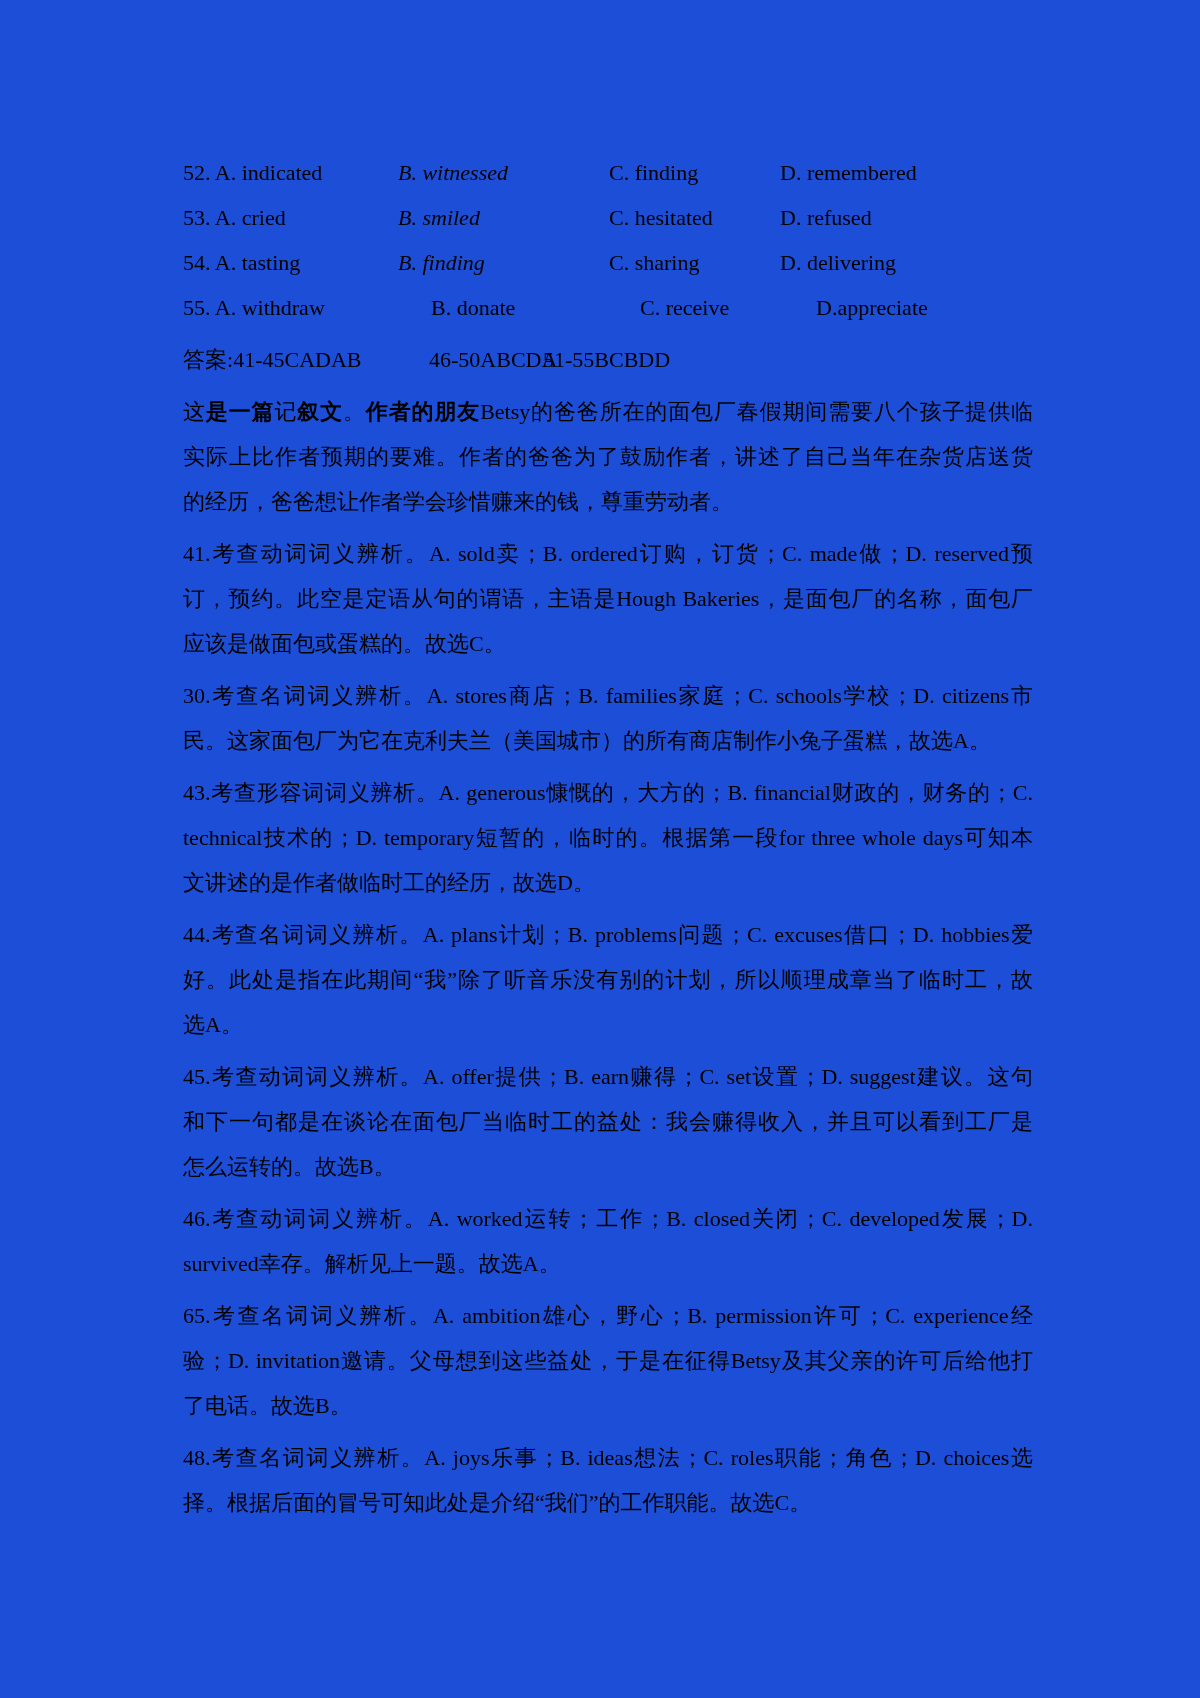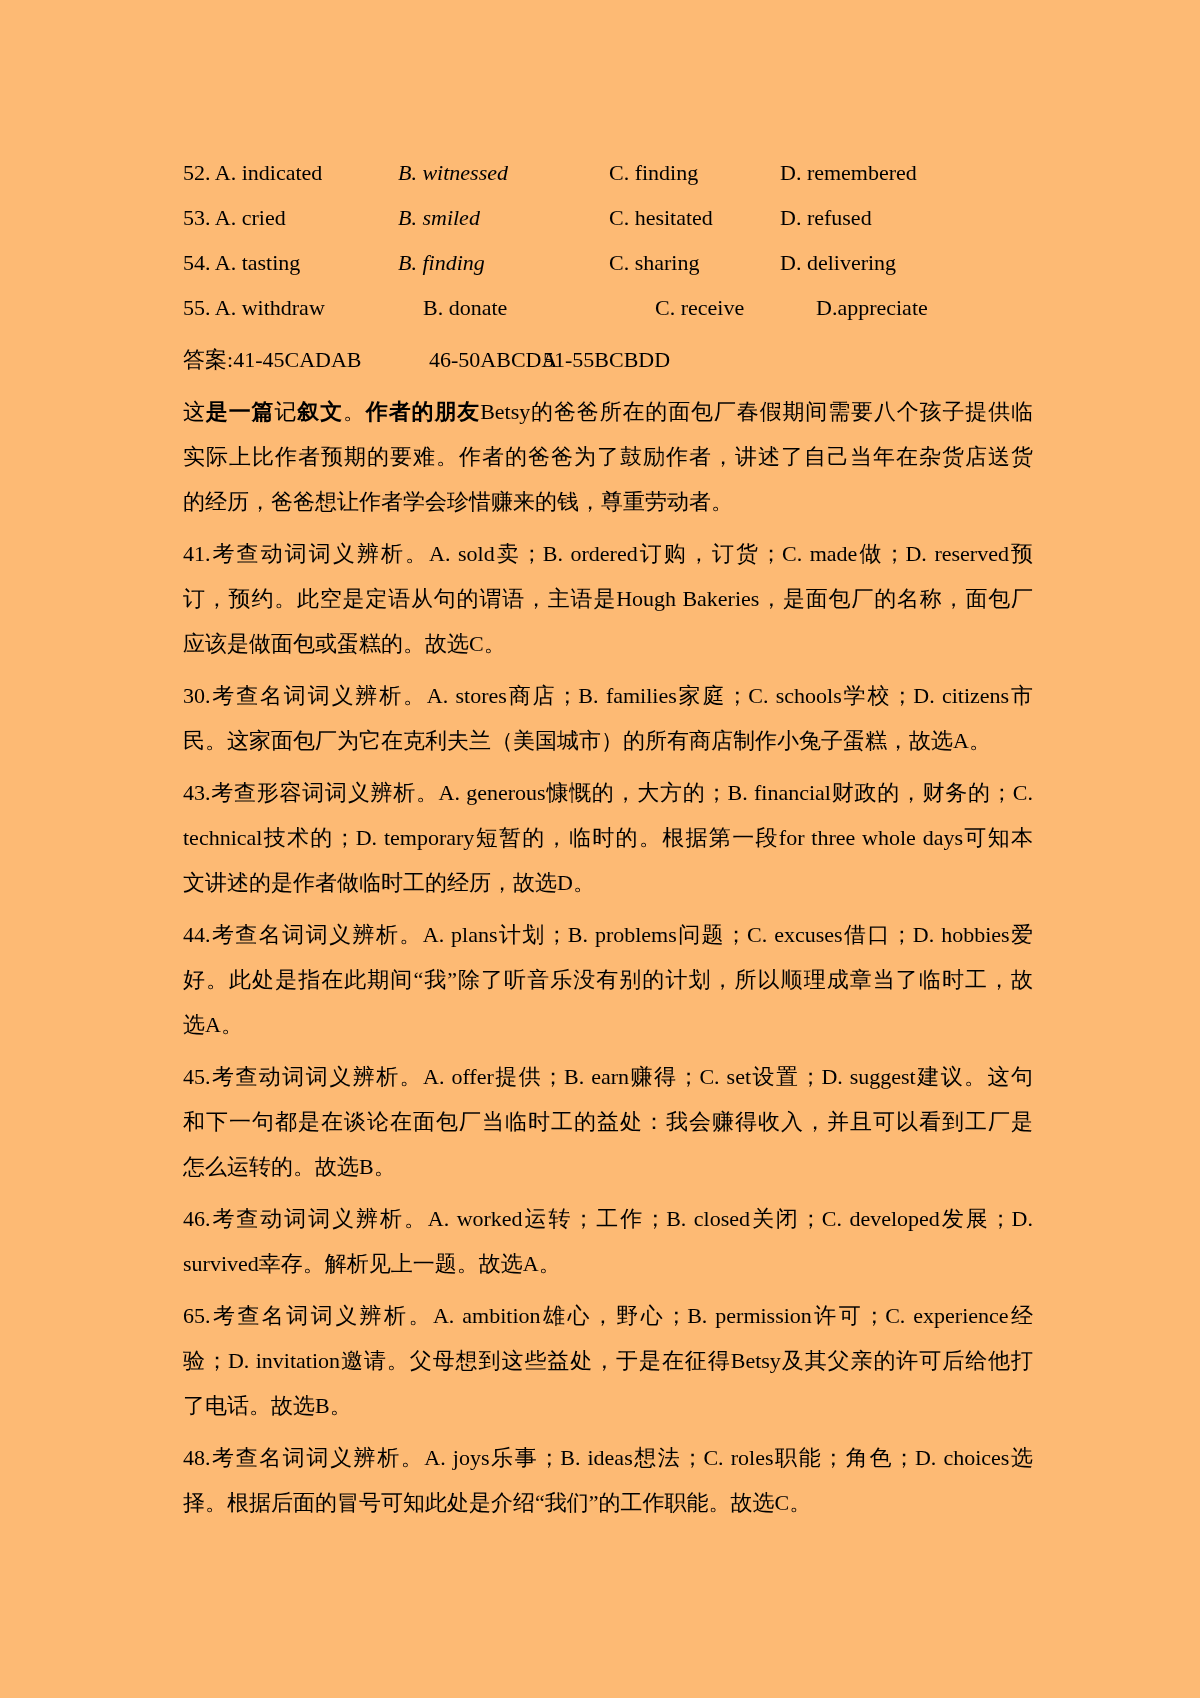--- a/index.html
+++ b/index.html
@@ -4,21 +4,21 @@
 <style>
   html, body {
     margin: 0;
     padding: 0;
     background: #ffffff;
   }
   .page {
     position: relative;
     width: 1200px;
     height: 1698px;
-    background: #fdba74;
+    background: #1d4ed8;
     overflow: hidden;
     font-family: "Liberation Serif", "DejaVu Serif", serif;
     color: #000000;
   }
   .content {
     position: absolute;
     left: 183px;
     top: 150px;
     width: 850px;
   }
@@ -40,22 +40,22 @@
   }
   .opt-cell {
     position: absolute;
     top: 0;
   }
   .opt-normal .cell-0 { left: 0; }
   .opt-normal .cell-1 { left: 215px; font-style: italic; }
   .opt-normal .cell-2 { left: 426px; }
   .opt-normal .cell-3 { left: 597px; }
   .opt-wide .cell-0 { left: 0; }
-  .opt-wide .cell-1 { left: 240px; }
-  .opt-wide .cell-2 { left: 472px; }
+  .opt-wide .cell-1 { left: 248px; }
+  .opt-wide .cell-2 { left: 457px; }
   .opt-wide .cell-3 { left: 633px; }
   .ans-group-1 { position: absolute; left: 210px; top: 0; margin-left: 36px; }
   .ans-group-2 { position: absolute; left: 360px; top: 0; }
   .b { font-weight: bold; }
 </style>
 </head>
 <body>
 
 <div class="page">
   <div class="content">

